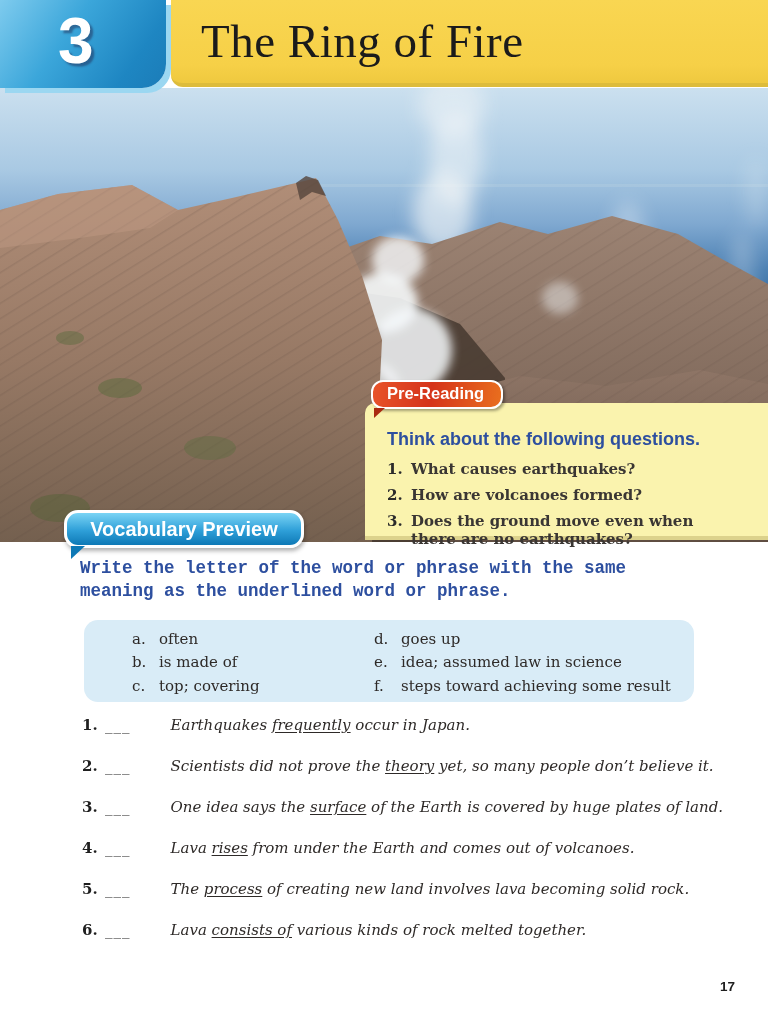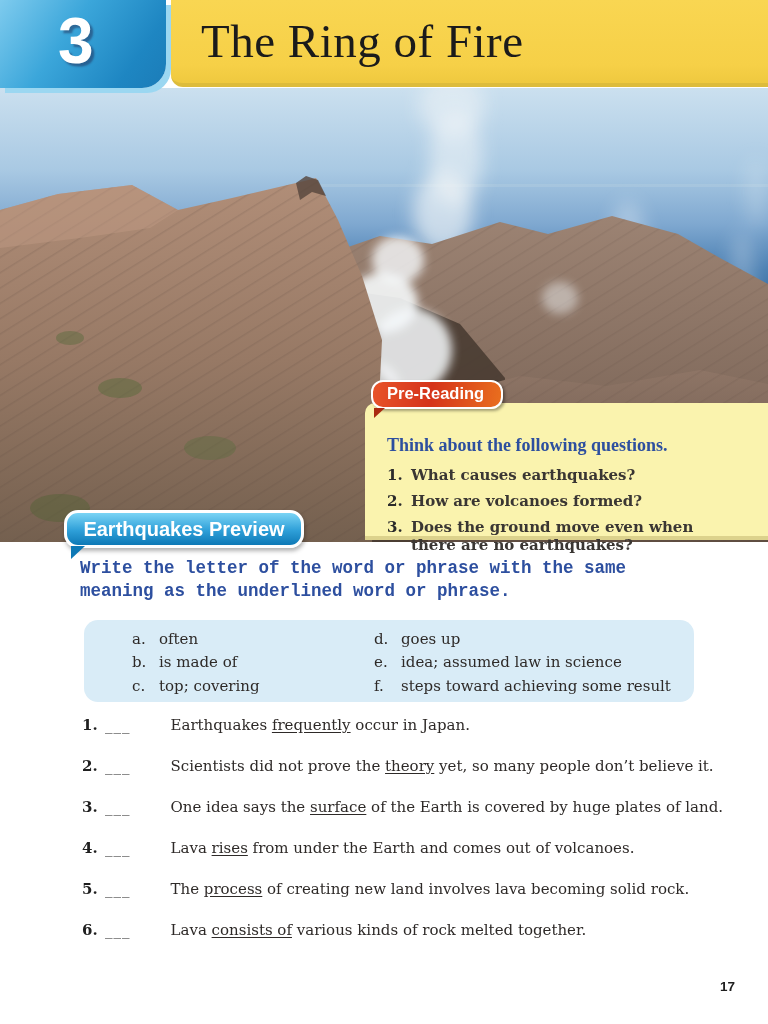--- a/index.html
+++ b/index.html
@@ -46,22 +46,22 @@
     background:linear-gradient(100deg,#E8542A 0%,#D5331A 45%,#E96F1E 100%);
     color:#fff; font-family:"Liberation Sans", sans-serif; font-weight:700; font-size:16.5px;
     padding:2px 17px 4px 14px; border:2px solid #fff; border-radius:12px;
     box-shadow:2px 2px 3px rgba(0,0,0,.35);
   }
   .pr-tab::after {
     content:""; position:absolute; left:1px; bottom:-11px; width:0; height:0;
     border-top:10px solid #AA2A10; border-right:11px solid transparent;
   }
   .pr-heading {
-    margin:16px 0 10px 0; color:#2D4F9F;
-    font-family:Liberation Serif, serif; font-size:18px; font-weight:700;
+    margin:10px 0 10px 0; color:#2D4F9F;
+    font-family:Liberation Sans, sans-serif; font-size:18px; font-weight:700;
   }
   .pr-list { display:flex; flex-direction:column; gap:7px; }
   .pr-item { display:flex; font-size:15px; font-weight:700; color:#3A3633; line-height:1.25; }
   .pr-item .num { width:24px; flex:none; color:#2b2b2b; }
   .pr-item .txt { width:330px; }
 
   
   .vocab-tab {
     position:absolute; left:64px; top:510px; width:234px; height:32px; z-index:5;
     background:linear-gradient(180deg,#7AD4F5 0%,#2E9FD8 55%,#0E79B6 100%);
@@ -93,21 +93,21 @@
   .opt .letter { width:27px; flex:none; }
 
   .items {
     position:absolute; left:82px; top:716px; width:680px;
     display:flex; flex-direction:column; gap:23px;
     font-size:15px; color:#2E2A28;
   }
   .q { display:flex; align-items:baseline; line-height:1.2; }
   .qnum { width:23px; flex:none; font-weight:700; color:#1f1f1f; }
   .qblank { flex:none; margin-right:40px; color:#3c3c3c; letter-spacing:1px; }
-  .qtext { margin:0; }
+  .qtext { margin:0;font-style:italic; }
   .u { text-decoration:underline; text-underline-offset:2px; }
 
   .page-number {
     position:absolute; left:720px; top:979px;
     font-family:"Liberation Sans", sans-serif; font-size:13.5px; font-weight:700; color:#1f1f1f;
   }
 </style>
 </head>
 <body>
 
@@ -213,21 +213,21 @@
         <span class="txt">How are volcanoes formed?</span>
       </div>
       <div class="pr-item">
         <span class="num">3.</span>
         <span class="txt">Does the ground move even when there are no earthquakes?</span>
       </div>
     </div>
   </section>
 
   <div class="vocab-tab">
-    <span>Earthquakes Preview</span>
+    <span>Vocabulary Preview</span>
   </div>
 
   <p class="instructions">Write the letter of the word or phrase with the same meaning as the underlined word or phrase.</p>
 
   <div class="options-box">
     <div class="opt-col c1">
       <div class="opt">
         <span class="letter">a.</span>
         <span>often</span>
       </div>

